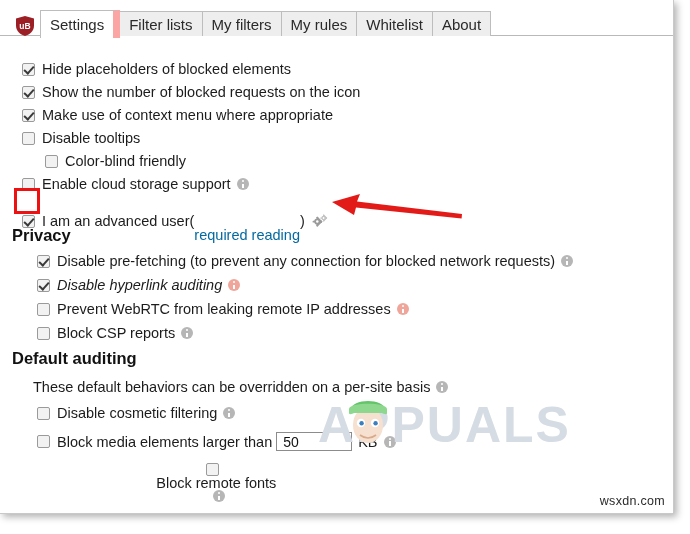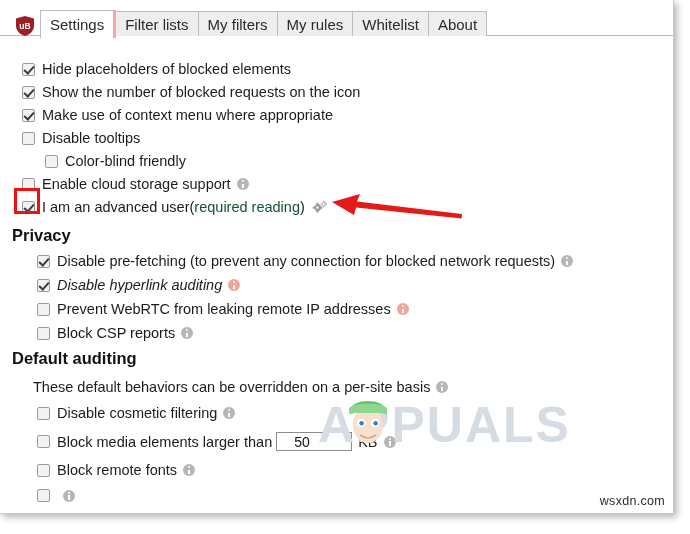--- a/index.html
+++ b/index.html
@@ -71,21 +71,21 @@
     white-space: nowrap;
     cursor: pointer;
   }
   .tab:last-child { border-right: 1px solid #bdbdbd; }
   .tab.active {
     background: #ffffff;
     height: 28px;
     line-height: 27px;
     top: 1px;
     z-index: 4;
-    border-right: 3px solid #fca5a5;
+    border-right: 7px solid #fca5a5;
   }
   .tab.active + .tab { border-left: none; }
 
   
   #content {
     position: absolute;
     left: 0;
     top: 36px;
     width: 674px;
     height: 478px;
@@ -155,21 +155,21 @@
     background: #ffffff;
   }
   .infoicon.salmon { background: #f0a59a; }
 
   .seclabel {
     font-size: 16.5px;
     font-weight: bold;
     color: #121212;
   }
 
-  a.link { color: #14532d; text-decoration: none; cursor: pointer; }
+  a.link { color: #0369a1; text-decoration: none; cursor: pointer; margin-top: 28px; }
 
   
   #hilite {
     position: absolute;
     left: 14px;
     top: 188px;
     width: 26px;
     height: 26px;
     border: 3px solid #ee1111;
     box-sizing: border-box;
@@ -208,21 +208,21 @@
     letter-spacing: 0.3px;
     z-index: 14;
   }
 
   .numinput {
     width: 76px;
     height: 19px;
     border: 1px solid #8c8c8c;
     font-size: 14px;
     font-family: "Liberation Sans", sans-serif;
-    padding: 0 17px;
+    padding: 0 6px;
     margin: 0 6px 0 4px;
     box-sizing: border-box;
     color: #111;
     background: #fff;
   }
 
   .gearbtn {
     display: inline-block;
     margin-left: 7px;
     width: 16px;
@@ -363,21 +363,21 @@
       </div>
 
       <div class="row" style="margin-bottom:12px;">
         <span class="cb"></span>
         <span>Block media elements larger than</span>
         <input class="numinput" type="text" value="50" style="">
         <span>KB</span>
         <span class="infoicon"></span>
       </div>
 
-      <div class="row" style="margin-bottom:12px;">
+      <div class="row" style="margin-bottom:12px;flex-direction:column;">
         <span class="cb"></span>
         <span>Block remote fonts</span>
         <span class="infoicon"></span>
       </div>
 
       <div class="row">
         <span class="cb"></span>
         <span class="infoicon"></span>
       </div>
     </div>

